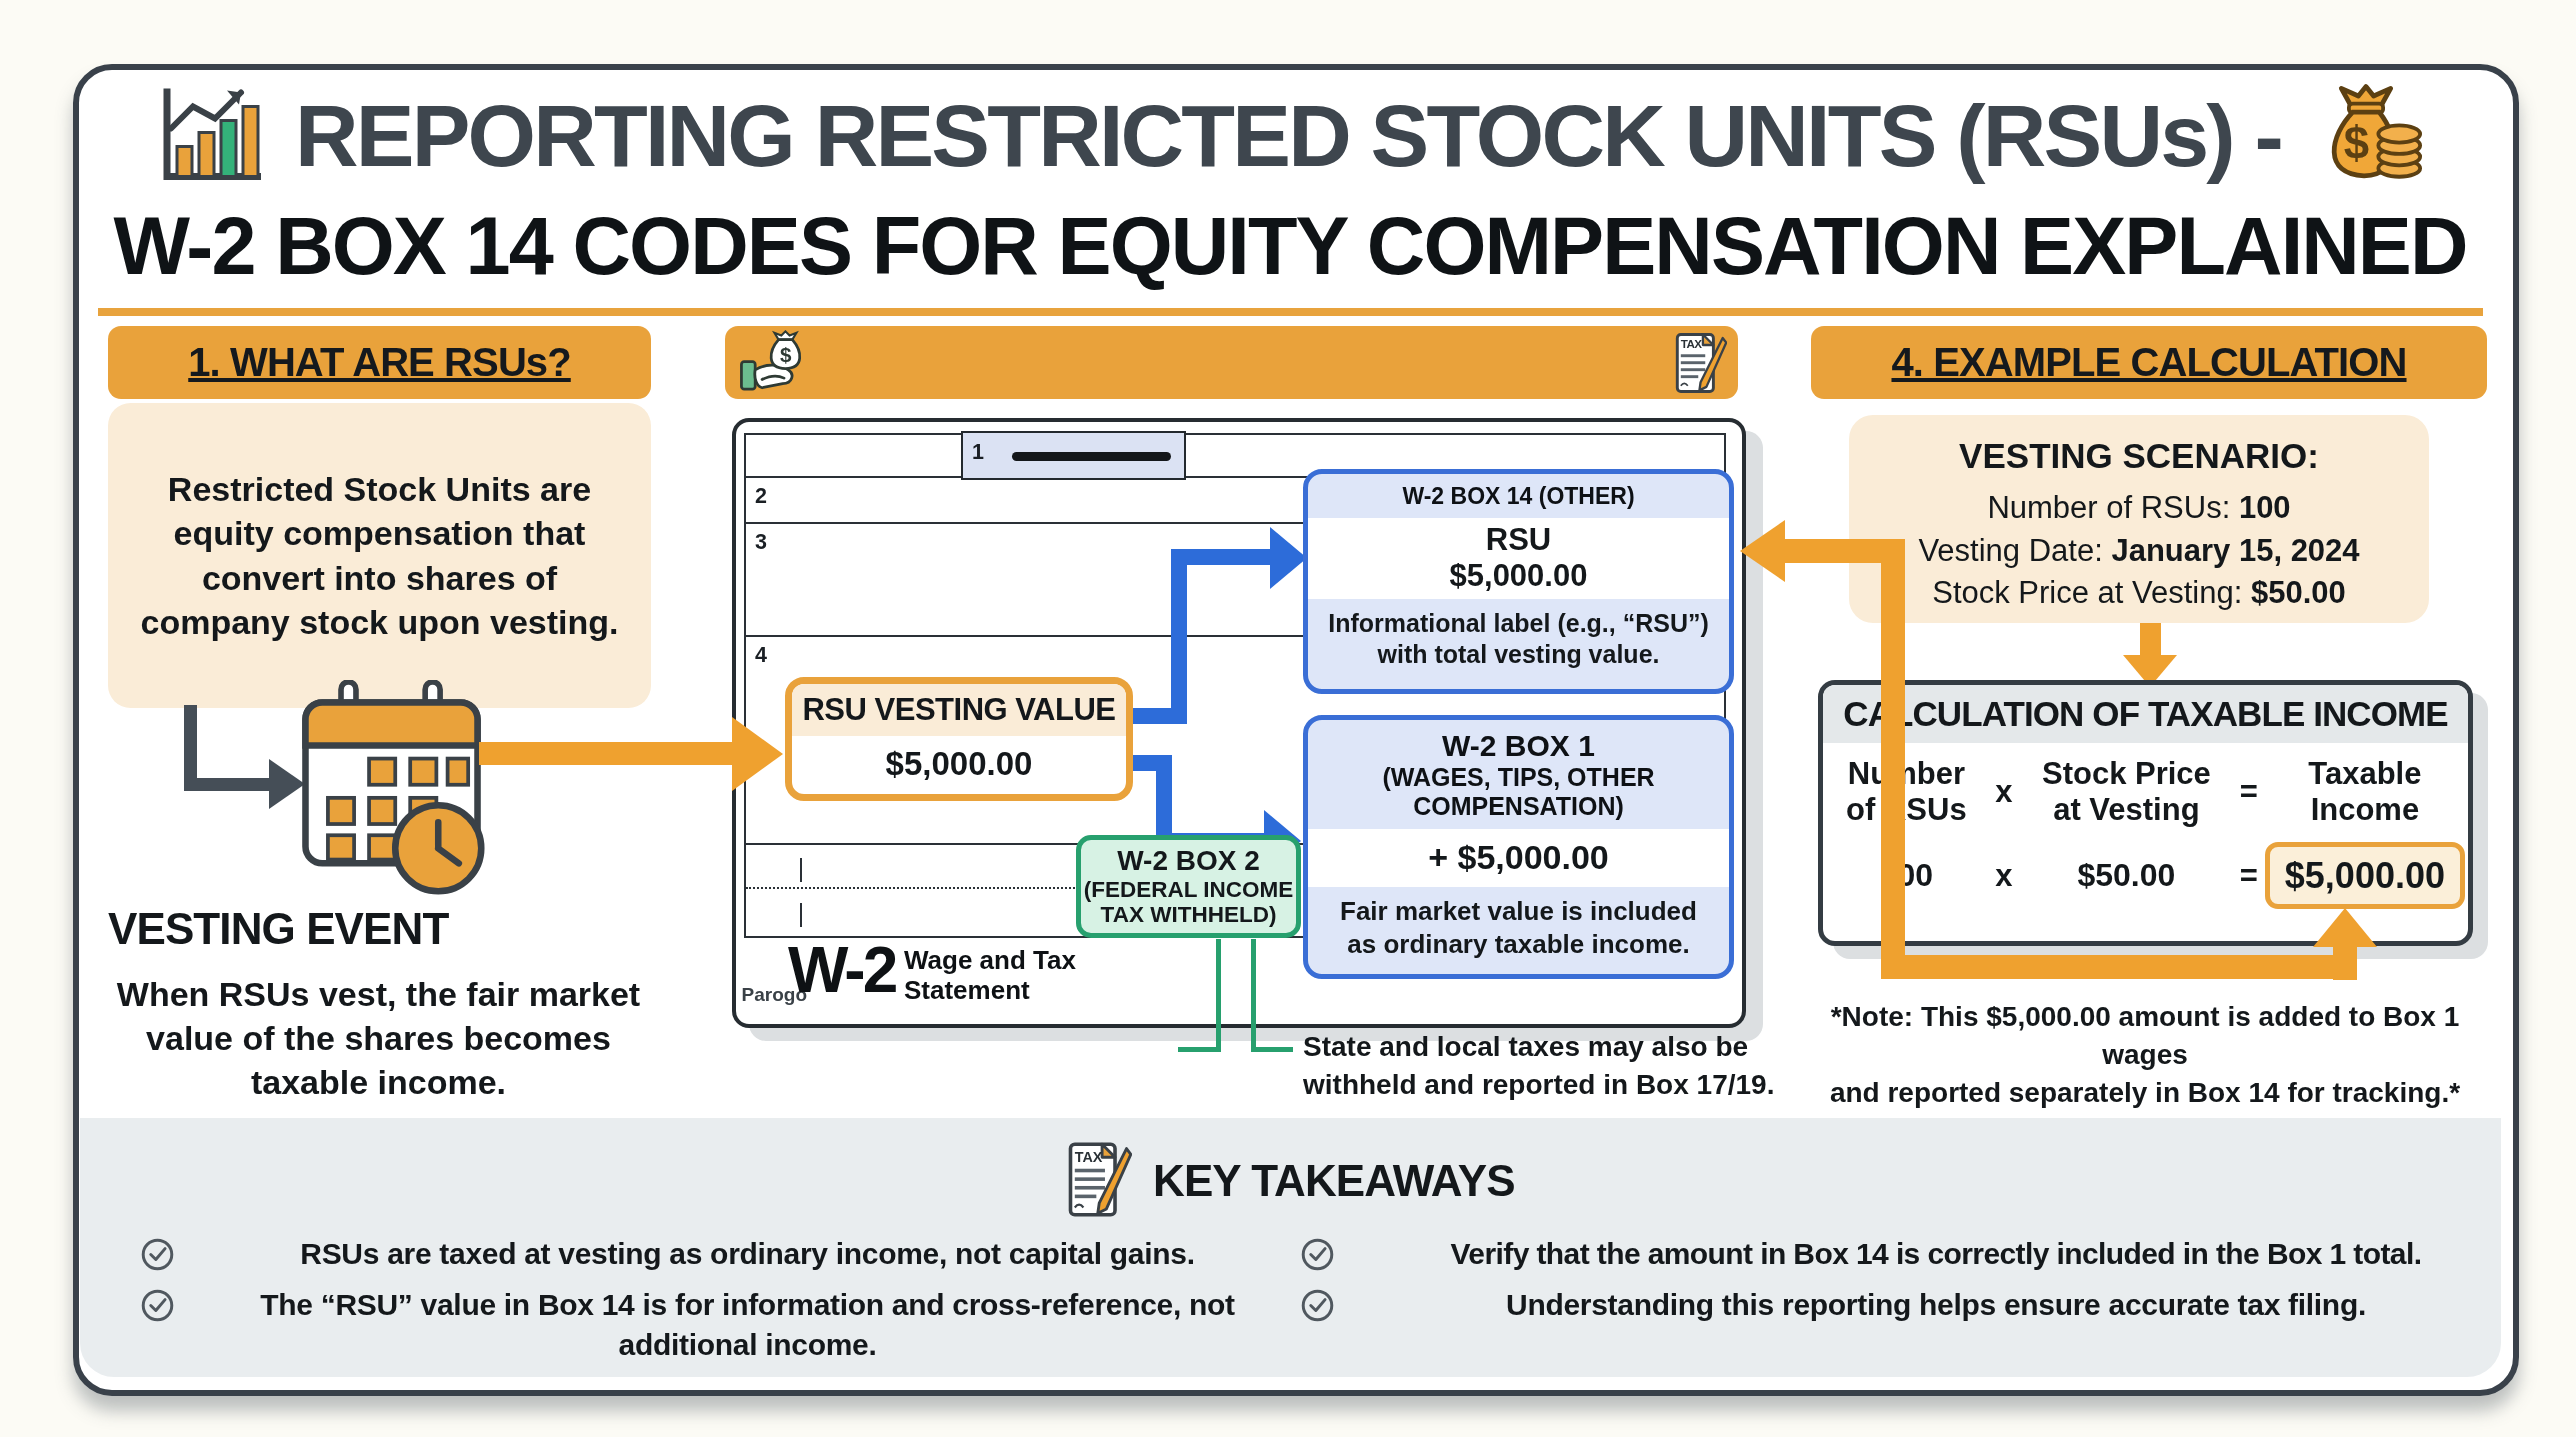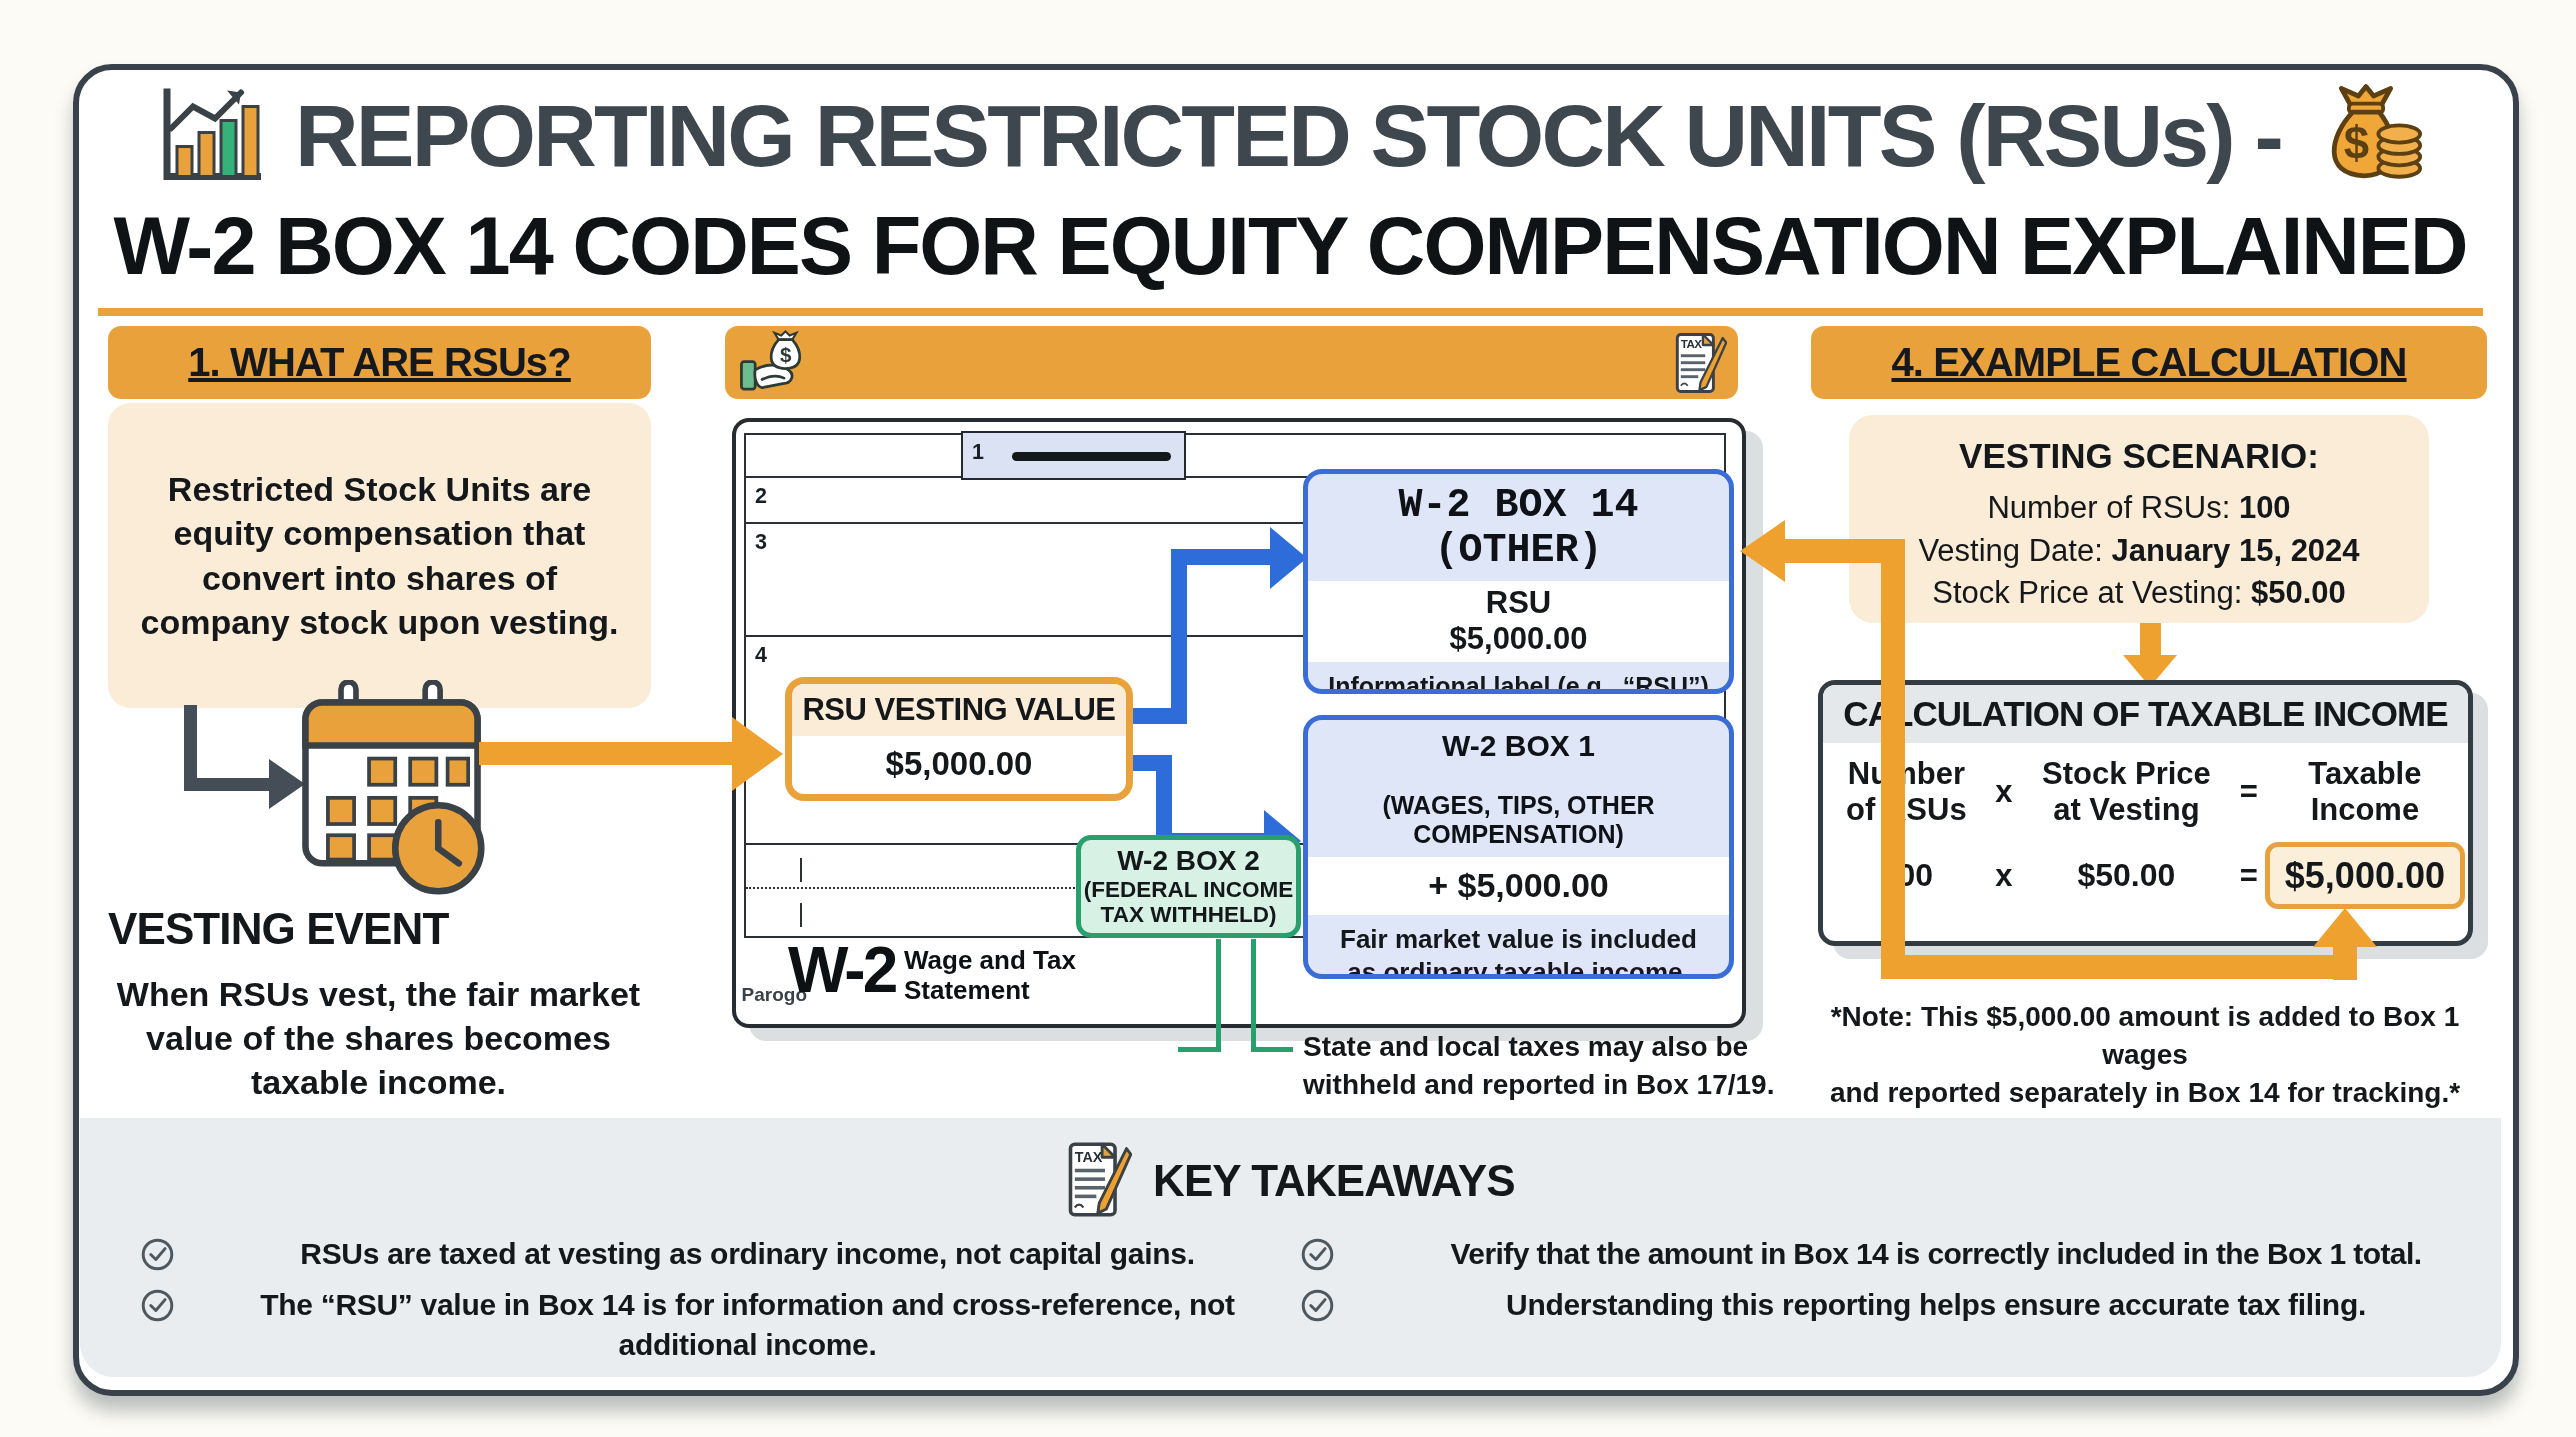--- a/index.html
+++ b/index.html
@@ -262,35 +262,35 @@
     <div class="bseg" style="left:420px;top:333px;width:16px;height:94px;"></div>
     <div class="bseg" style="left:420px;top:411px;width:110px;height:16px;"></div>
     <div class="bhead" style="left:528px;top:388px;"></div>
 
     <div class="rsu-box">
       <div class="rsu-head">RSU VESTING VALUE</div>
       <div class="rsu-amt">$5,000.00</div>
     </div>
 
     <div class="bluebox" style="top:47px;height:225px;">
-      <div class="bb-head" style="font-size:40px;padding:9.4px 0 7.5px;font-family:Liberation Mono, monospace;">W-2 BOX 14 (OTHER)</div>
+      <div class="bb-head" style="font-size:23px;padding:9.4px 0 7.5px;">W-2 BOX 14 (OTHER)</div>
       <div class="bb-mid" style="padding:3.7px 0 5.6px;">
         <div style="font-size:31px;font-weight:800;">RSU</div>
         <div style="font-size:31px;font-weight:800;">$5,000.00</div>
       </div>
       <div class="bb-foot">
         <div>Informational label (e.g., “RSU”)</div>
         <div>with total vesting value.</div>
       </div>
     </div>
 
     <div class="bluebox" style="top:293px;height:264px;">
       <div class="bb-head" style="padding-top:9.4px;">
         <div style="font-size:30px;">W-2 BOX 1</div>
-        <div style="font-size:25px;margin-top:28px;">(WAGES, TIPS, OTHER</div>
+        <div style="font-size:25px;">(WAGES, TIPS, OTHER</div>
         <div style="font-size:25px;">COMPENSATION)</div>
       </div>
       <div class="bb-mid" style="margin-top:7.5px;padding:9.4px 0;font-size:34px;font-weight:800;">+ $5,000.00</div>
       <div class="bb-foot" style="font-size:26px;">
         <div>Fair market value is included</div>
         <div>as ordinary taxable income.</div>
       </div>
     </div>
 
     <div class="greenbox">

